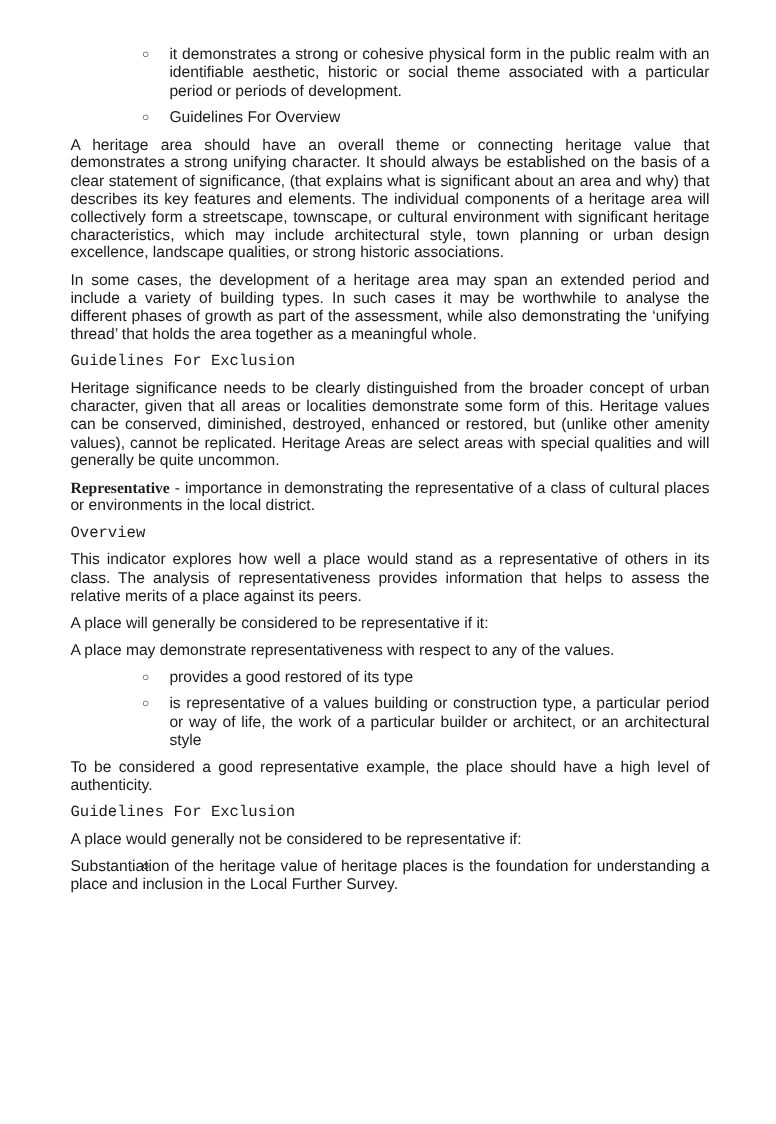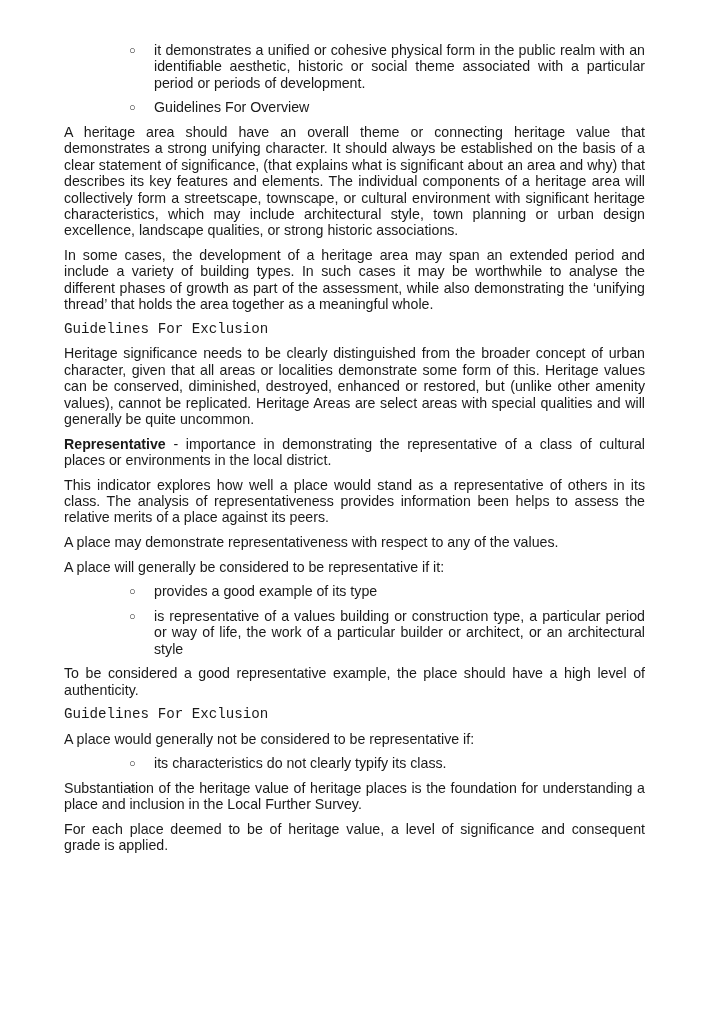--- a/index.html
+++ b/index.html
@@ -4,50 +4,50 @@
 <style>
   html, body { margin: 0; padding: 0; background: #ffffff; }
   body { width: 705px; height: 1022px; position: relative; overflow: hidden;
          font-family: "Liberation Sans", sans-serif; color: #1a1a1a; font-size: 14.2px; line-height: 16.4px; }
   .page { position: absolute; left: 64px; top: 42px; width: 581px; }
   p { margin: 0 0 8.2px 0; text-align: justify; }
   .bullets { list-style: none; margin: 0 0 8.2px 0; padding: 0; }
   .bullets li { position: relative; padding-left: 90px; margin-bottom: 8.2px; text-align: justify; }
   .bullets li .bullet { position: absolute; left: 65px; top: 0; font-size: 11px; }
   .heading-plain { margin: 0 0 8.2px 0; font-family: Liberation Mono, monospace; }
-  b { font-weight: bold; }
+  b { font-weight: bold; font-family: Liberation Serif, serif; }
 </style>
 </head>
 <body>
 
 <div class="page">
 
   <ul class="bullets">
-    <li><span class="bullet">○</span><span>it demonstrates a unified or cohesive physical form in the public realm with an identifiable aesthetic, historic or social theme associated with a particular period or periods of development.</span></li>
+    <li><span class="bullet">○</span><span>it demonstrates a strong or cohesive physical form in the public realm with an identifiable aesthetic, historic or social theme associated with a particular period or periods of development.</span></li>
     <li><span class="bullet">○</span><span>Guidelines For Overview</span></li>
   </ul>
 
   <p>A heritage area should have an overall theme or connecting heritage value that demonstrates a strong unifying character.  It should always be established on the basis of a clear statement of significance, (that explains what is significant about an area and why) that describes its key features and elements. The individual components of a heritage area will collectively form a streetscape, townscape, or cultural environment with significant heritage characteristics, which may include architectural style, town planning or urban design excellence, landscape qualities, or strong historic associations.</p>
   <p>In some cases, the development of a heritage area may span an extended period and include a variety of building types. In such cases it may be worthwhile to analyse the different phases of growth as part of the assessment, while also demonstrating the ‘unifying thread’ that holds the area together as a meaningful whole.</p>
   <p class="heading-plain">Guidelines For Exclusion</p>
   <p>Heritage significance needs to be clearly distinguished from the broader concept of urban character, given that all areas or localities demonstrate some form of this. Heritage values can be conserved, diminished, destroyed, enhanced or restored, but (unlike other amenity values), cannot be replicated. Heritage Areas are select areas with special qualities and will generally be quite uncommon.</p>
   <p><b>Representative</b><span> - importance in demonstrating the representative of a class of cultural places or environments in the local district.</span></p>
-  <p>This indicator explores how well a place would stand as a representative of others in its class. The analysis of representativeness provides information been helps to assess the relative merits of a place against its peers.</p>
+  <p class="heading-plain">Overview</p>
+  <p>This indicator explores how well a place would stand as a representative of others in its class. The analysis of representativeness provides information that helps to assess the relative merits of a place against its peers.</p>
+  <p>A place will generally be considered to be representative if it:</p>
   <p>A place may demonstrate representativeness with respect to any of the values.</p>
-  <p>A place will generally be considered to be representative if it:</p>
 
   <ul class="bullets">
-    <li><span class="bullet">○</span><span>provides a good example of its type</span></li>
+    <li><span class="bullet">○</span><span>provides a good restored of its type</span></li>
     <li><span class="bullet">○</span><span>is representative of a values building or construction type, a particular period or way of life, the work of a particular builder or architect, or an architectural style</span></li>
   </ul>
 
   <p>To be considered a good representative example, the place should have a high level of authenticity.</p>
   <p class="heading-plain">Guidelines For Exclusion</p>
   <p>A place would generally not be considered to be representative if:</p>
 
   <ul class="bullets">
-    <li><span class="bullet">○</span><span>its characteristics do not clearly typify its class.</span></li>
+    <li><span class="bullet">○</span></li>
     <li><span class="bullet">○</span></li>
   </ul>
 
   <p>Substantiation of the heritage value of heritage places is the foundation for understanding a place and inclusion in the Local Further Survey.</p>
-  <p>For each place deemed to be of heritage value, a level of significance and consequent grade is applied.</p>
 </div>
 
 </body></html>

